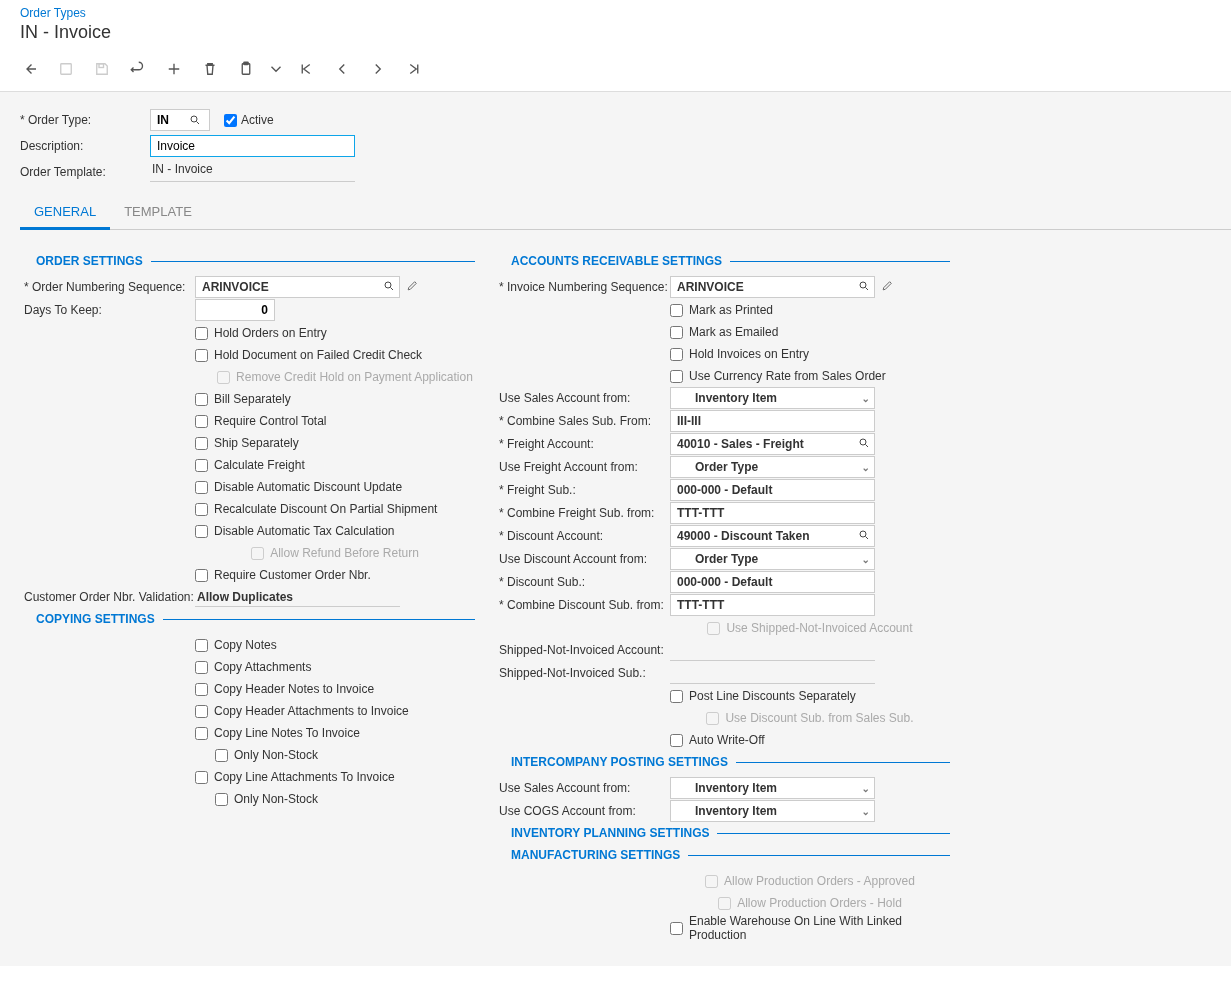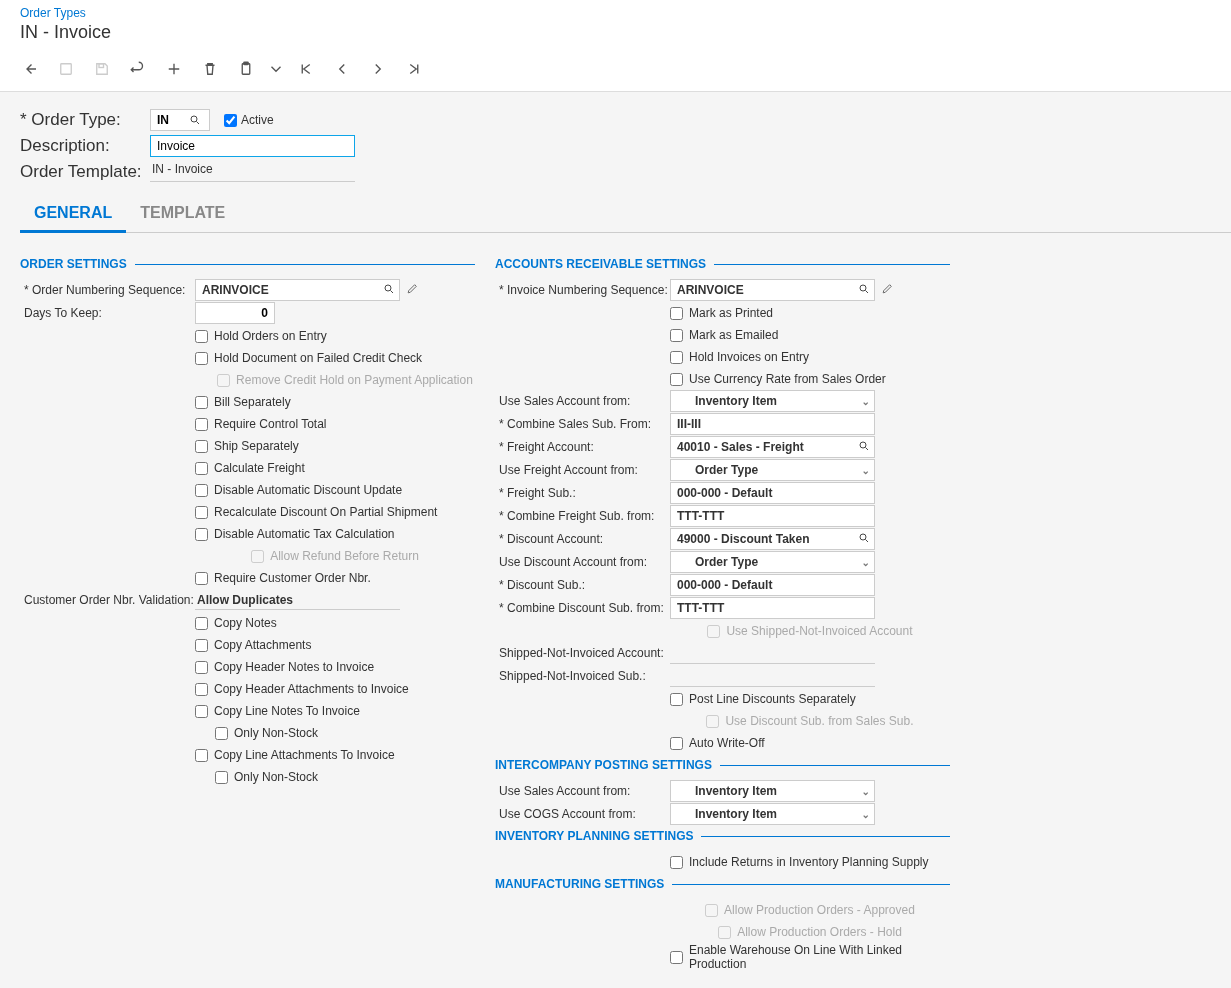--- a/index.html
+++ b/index.html
@@ -8,36 +8,36 @@
 .breadcrumb { color: #0078d4; font-size: 12px; padding: 6px 0 2px 20px; cursor: pointer; }
 .title { font-size: 18px; font-weight: normal; padding: 0 0 8px 20px; }
 .toolbar { display: flex; align-items: center; gap: 0; padding: 4px 12px 8px 12px; }
 .toolbar .tb-btn { width: 36px; height: 28px; display: flex; align-items: center; justify-content: center; cursor: pointer; color: #555; position: relative; }
 .toolbar .tb-btn.disabled { color: #ccc; cursor: default; }
 .toolbar .tb-btn svg { width: 18px; height: 18px; }
 .toolbar .tb-btn.combo { width: 24px; }
 .content { background: #f5f5f5; border-top: 1px solid #ddd; padding: 16px 0 24px 20px; }
 .header-form { margin-bottom: 12px; }
 .header-row { display: flex; align-items: center; height: 24px; margin-bottom: 2px; }
-.header-label { width: 130px; font-size: 17px; color: #333; }
+.header-label { width: 130px; font-size: 12px; color: #333; }
 .header-label.req::before { content: "* "; }
 .lookup { display: inline-flex; align-items: center; background: #fff; border: 1px solid #ccc; height: 22px; }
 .lookup input { border: none; outline: none; padding: 0 6px; font-size: 12px; height: 20px; }
 .lookup .search-ic { width: 20px; height: 20px; display:flex; align-items:center; justify-content:center; cursor:pointer; }
 .text-in { background: #fff; border: 1px solid #0ea5e9; height: 22px; padding: 0 6px; font-size: 12px; width: 205px; outline:none; }
 .readonly-val { font-size: 12px; padding-left: 2px; }
 .chk-wrap { display: inline-flex; align-items: center; gap: 4px; }
 .chk-wrap input[type=checkbox] { width: 13px; height: 13px; cursor:pointer; }
 .tabs { display: flex; border-bottom: 1px solid #ccc; margin-top: 8px; }
-.tab { padding: 8px 14px; font-size: 16px; color: #888; cursor: pointer; font-weight: bold; }
+.tab { padding: 8px 14px; font-size: 13px; color: #888; cursor: pointer; font-weight: normal; }
 .tab.active { color: #0078d4; border-bottom: 3px solid #0078d4; margin-bottom: -1px; }
 .panel { display: flex; padding-top: 20px; }
 .col { width: 455px; }
 .col + .col { margin-left: 20px; }
-.section-head { display: flex; align-items: center; margin: 4px 0 8px 0; }
+.section-head { display: flex; align-items: center; margin: 4px 0 8px 16px; }
 .section-head .label { color: #0078d4; font-size: 12px; font-weight: bold; white-space: nowrap; }
 .section-head .line { flex: 1; height: 1px; background: #0078d4; margin-left: 8px; }
 .frow { display: flex; align-items: center; min-height: 22px; margin-bottom: 1px; }
 .flabel { width: 175px; font-size: 12px; padding-left: 4px; }
 .flabel.req::before { content: "* "; }
 .fval { display: flex; align-items: center; flex: 1; }
 .sel-in { background:#fff; border:1px solid #ccc; height:22px; width:205px; display:flex; align-items:center; justify-content:space-between; padding:0 4px 0 24px; font-size:12px; font-weight:bold; }
 .sel-in .chev { font-size: 10px; color:#777; }
 .look-in { background:#fff; border:1px solid #ccc; height:22px; width:205px; display:flex; align-items:center; padding:0 4px 0 6px; font-size:12px; font-weight:bold; }
 .look-in span:first-child { flex:1; }
@@ -232,20 +232,24 @@
             <input type="checkbox" style="">
             <span>Require Customer Order Nbr.</span>
           </div>
         <div class="frow">
           <div class="flabel">Customer Order Nbr. Validation:</div>
           <div class="fval">
               <div class="readonly-val" style="font-weight:bold;width:205px;border-bottom:1px solid #ccc;height:20px;padding-top:3px;">Allow Duplicates</div>
             </div>
         </div>
 
+        <div class="section-head">
+            <span class="label">COPYING SETTINGS</span>
+            <span class="line"></span>
+          </div>
         <div class="chk-row">
             <input type="checkbox" style="">
             <span>Copy Notes</span>
           </div>
         <div class="chk-row">
             <input type="checkbox" style="">
             <span>Copy Attachments</span>
           </div>
         <div class="chk-row">
             <input type="checkbox" style="">
@@ -450,24 +454,20 @@
                 <span>Inventory Item</span>
                 <span class="chev">⌄</span>
               </div>
             </div>
           </div>
 
         <div class="section-head">
             <span class="label">INVENTORY PLANNING SETTINGS</span>
             <span class="line"></span>
           </div>
-        <div class="chk-row">
-            <input type="checkbox" style="">
-            <span>Include Returns in Inventory Planning Supply</span>
-          </div>
 
         <div class="section-head">
             <span class="label">MANUFACTURING SETTINGS</span>
             <span class="line"></span>
           </div>
         <div class="chk-row dis">
             <input type="checkbox" disabled="" style="">
             <span>Allow Production Orders - Approved</span>
           </div>
         <div class="chk-row dis">

